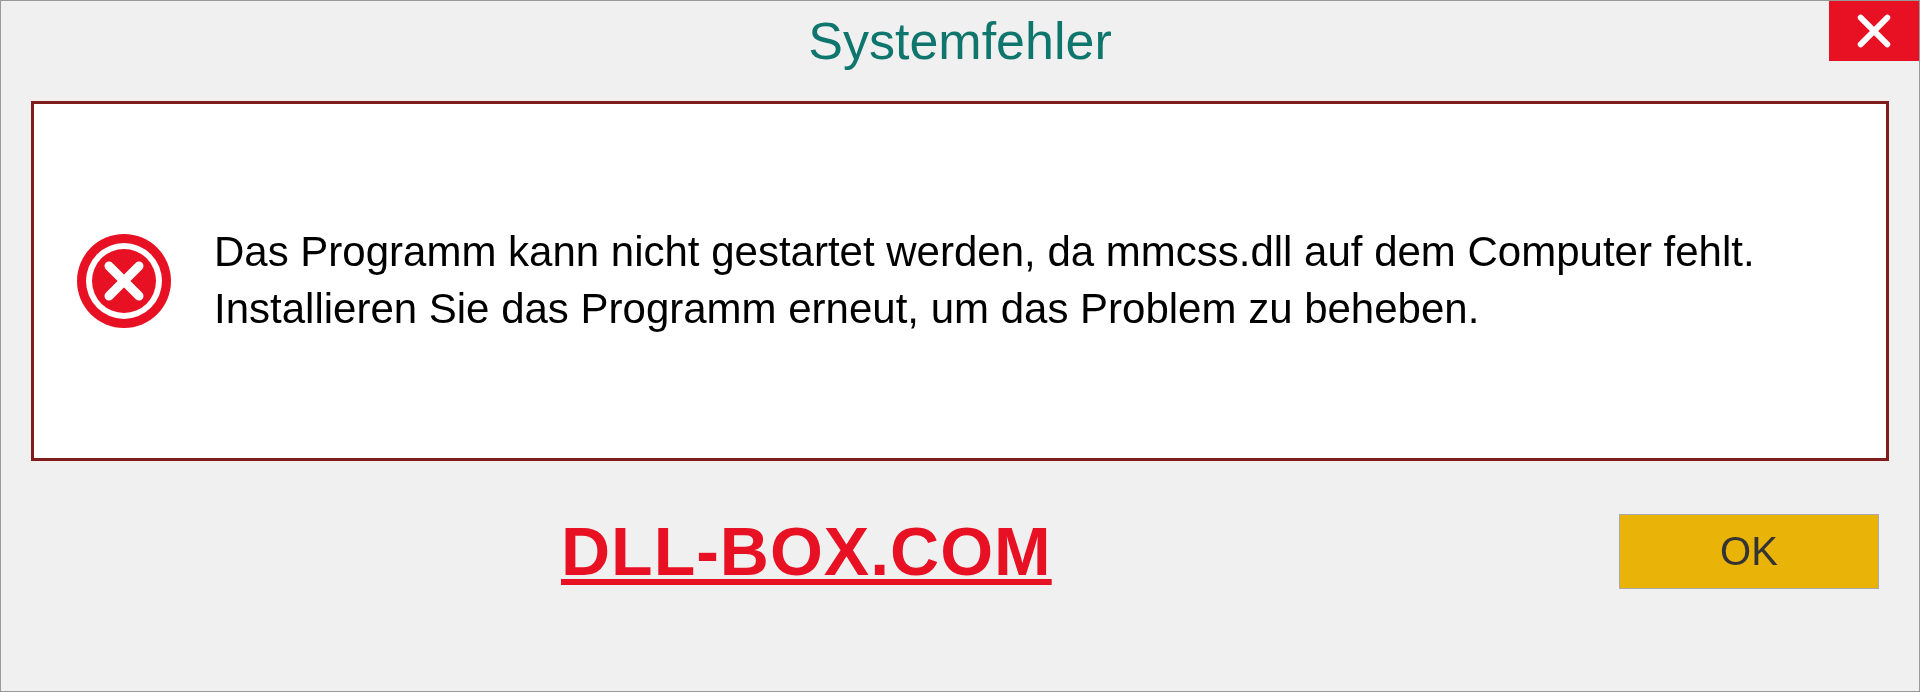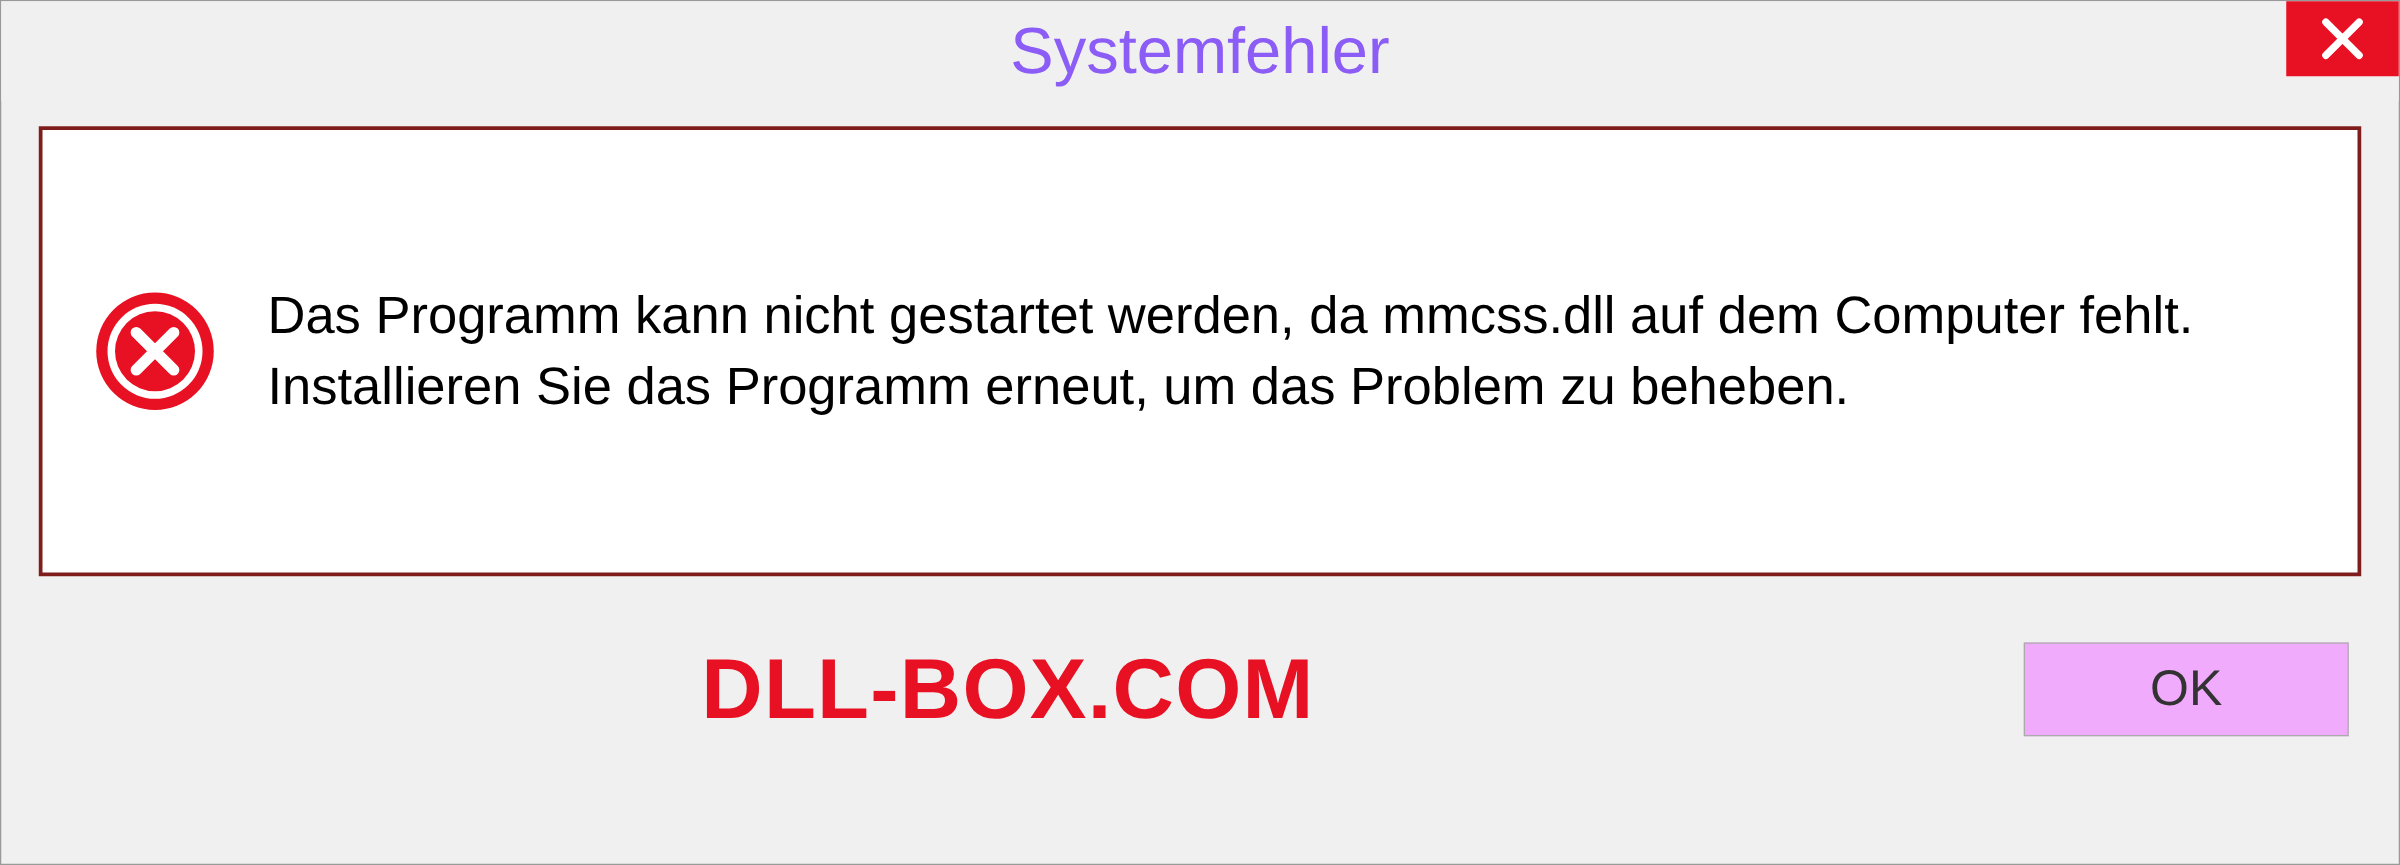--- a/index.html
+++ b/index.html
@@ -26,21 +26,21 @@
     .title-bar {
       display: flex;
       align-items: center;
       justify-content: center;
       height: 80px;
       position: relative;
       background: #f0f0f0;
     }
     .dialog-title {
       font-size: 52px;
-      color: #8b5cf6;
+      color: #0f766e;
       font-weight: 400;
       text-align: center;
     }
     .close-button {
       position: absolute;
       top: 0;
       right: 0;
       width: 90px;
       height: 60px;
       background: #e81123;
@@ -80,25 +80,26 @@
       justify-content: space-between;
       padding: 30px 40px 30px 560px;
       height: 180px;
     }
     .watermark {
       font-size: 68px;
       font-weight: 800;
       color: #e81123;
       letter-spacing: 1px;
       font-family: Arial, sans-serif;
+      text-decoration: underline;
     }
     .ok-button {
       width: 260px;
       height: 75px;
-      background: #f0abfc;
+      background: #eab308;
       border: 1px solid #aaa;
       font-size: 40px;
       color: #333;
       cursor: pointer;
       display: flex;
       align-items: center;
       justify-content: center;
       font-family: "Segoe UI", Tahoma, Arial, sans-serif;
     }
   </style>

